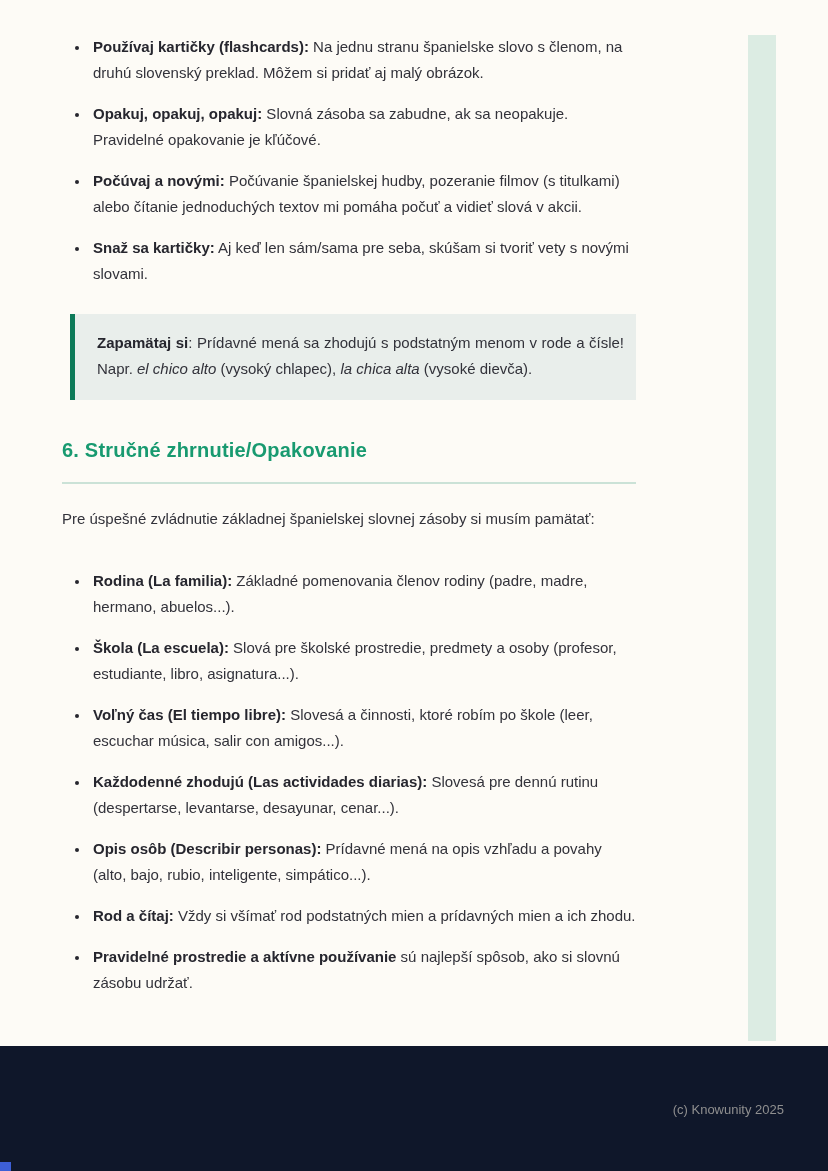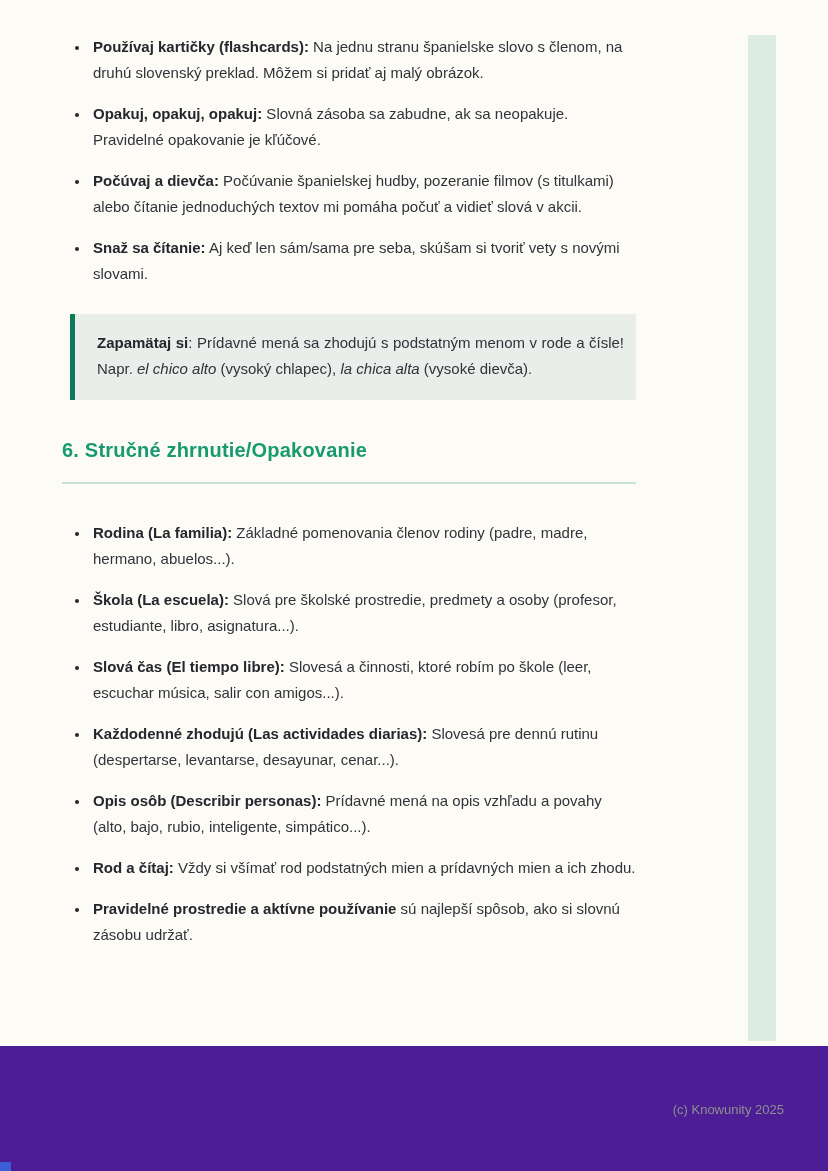--- a/index.html
+++ b/index.html
@@ -5,21 +5,21 @@
   * { margin: 0; padding: 0; box-sizing: border-box; }
   html, body {
     width: 828px;
     font-family: "Liberation Sans", sans-serif;
     background: #ffffff;
   }
   .stage {
     position: relative;
     width: 828px;
     height: 1171px;
-    background: #4c1d95;
+    background: #0f172a;
     overflow: hidden;
   }
   .page {
     position: absolute;
     left: 0; top: 0;
     width: 828px;
     height: 1046px;
     background: #fdfbf6;
   }
   .side-strip {
@@ -98,37 +98,38 @@
 
 <div class="stage">
   <div class="page">
     <div class="side-strip"></div>
 
     <div class="content">
 
       <ul class="bullets">
           <li><strong>Používaj kartičky (flashcards):</strong><span> Na jednu stranu španielske slovo s členom, na druhú slovenský preklad. Môžem si pridať aj malý obrázok.</span></li>
           <li><strong>Opakuj, opakuj, opakuj:</strong><span> Slovná zásoba sa zabudne, ak sa neopakuje. Pravidelné opakovanie je kľúčové.</span></li>
-          <li><strong>Počúvaj a dievča:</strong><span> Počúvanie španielskej hudby, pozeranie filmov (s titulkami) alebo čítanie jednoduchých textov mi pomáha počuť a vidieť slová v akcii.</span></li>
-          <li><strong>Snaž sa čítanie:</strong><span> Aj keď len sám/sama pre seba, skúšam si tvoriť vety s novými slovami.</span></li>
+          <li><strong>Počúvaj a novými:</strong><span> Počúvanie španielskej hudby, pozeranie filmov (s titulkami) alebo čítanie jednoduchých textov mi pomáha počuť a vidieť slová v akcii.</span></li>
+          <li><strong>Snaž sa kartičky:</strong><span> Aj keď len sám/sama pre seba, skúšam si tvoriť vety s novými slovami.</span></li>
         </ul>
 
       <div class="callout">
         <strong>Zapamätaj si</strong><span>: Prídavné mená sa zhodujú s podstatným menom v rode a čísle! Napr. </span><em>el chico alto</em><span> (vysoký chlapec), </span><em>la chica alta</em><span> (vysoké dievča).</span>
       </div>
 
       <h2 class="section-heading">6. Stručné zhrnutie/Opakovanie</h2>
       <hr class="heading-rule">
 
+      <p class="intro">Pre úspešné zvládnutie základnej španielskej slovnej zásoby si musím pamätať:</p>
 
       <div class="summary-wrap">
         <ul class="bullets">
             <li><strong>Rodina (La familia):</strong><span> Základné pomenovania členov rodiny (padre, madre, hermano, abuelos...).</span></li>
             <li><strong>Škola (La escuela):</strong><span> Slová pre školské prostredie, predmety a osoby (profesor, estudiante, libro, asignatura...).</span></li>
-            <li><strong>Slová čas (El tiempo libre):</strong><span> Slovesá a činnosti, ktoré robím po škole (leer, escuchar música, salir con amigos...).</span></li>
+            <li><strong>Voľný čas (El tiempo libre):</strong><span> Slovesá a činnosti, ktoré robím po škole (leer, escuchar música, salir con amigos...).</span></li>
             <li><strong>Každodenné zhodujú (Las actividades diarias):</strong><span> Slovesá pre dennú rutinu (despertarse, levantarse, desayunar, cenar...).</span></li>
             <li><strong>Opis osôb (Describir personas):</strong><span> Prídavné mená na opis vzhľadu a povahy (alto, bajo, rubio, inteligente, simpático...).</span></li>
             <li><strong>Rod a čítaj:</strong><span> Vždy si všímať rod podstatných mien a prídavných mien a ich zhodu.</span></li>
             <li><strong>Pravidelné prostredie a aktívne používanie</strong><span> sú najlepší spôsob, ako si slovnú zásobu udržať.</span></li>
           </ul>
       </div>
 
     </div>
   </div>
 

